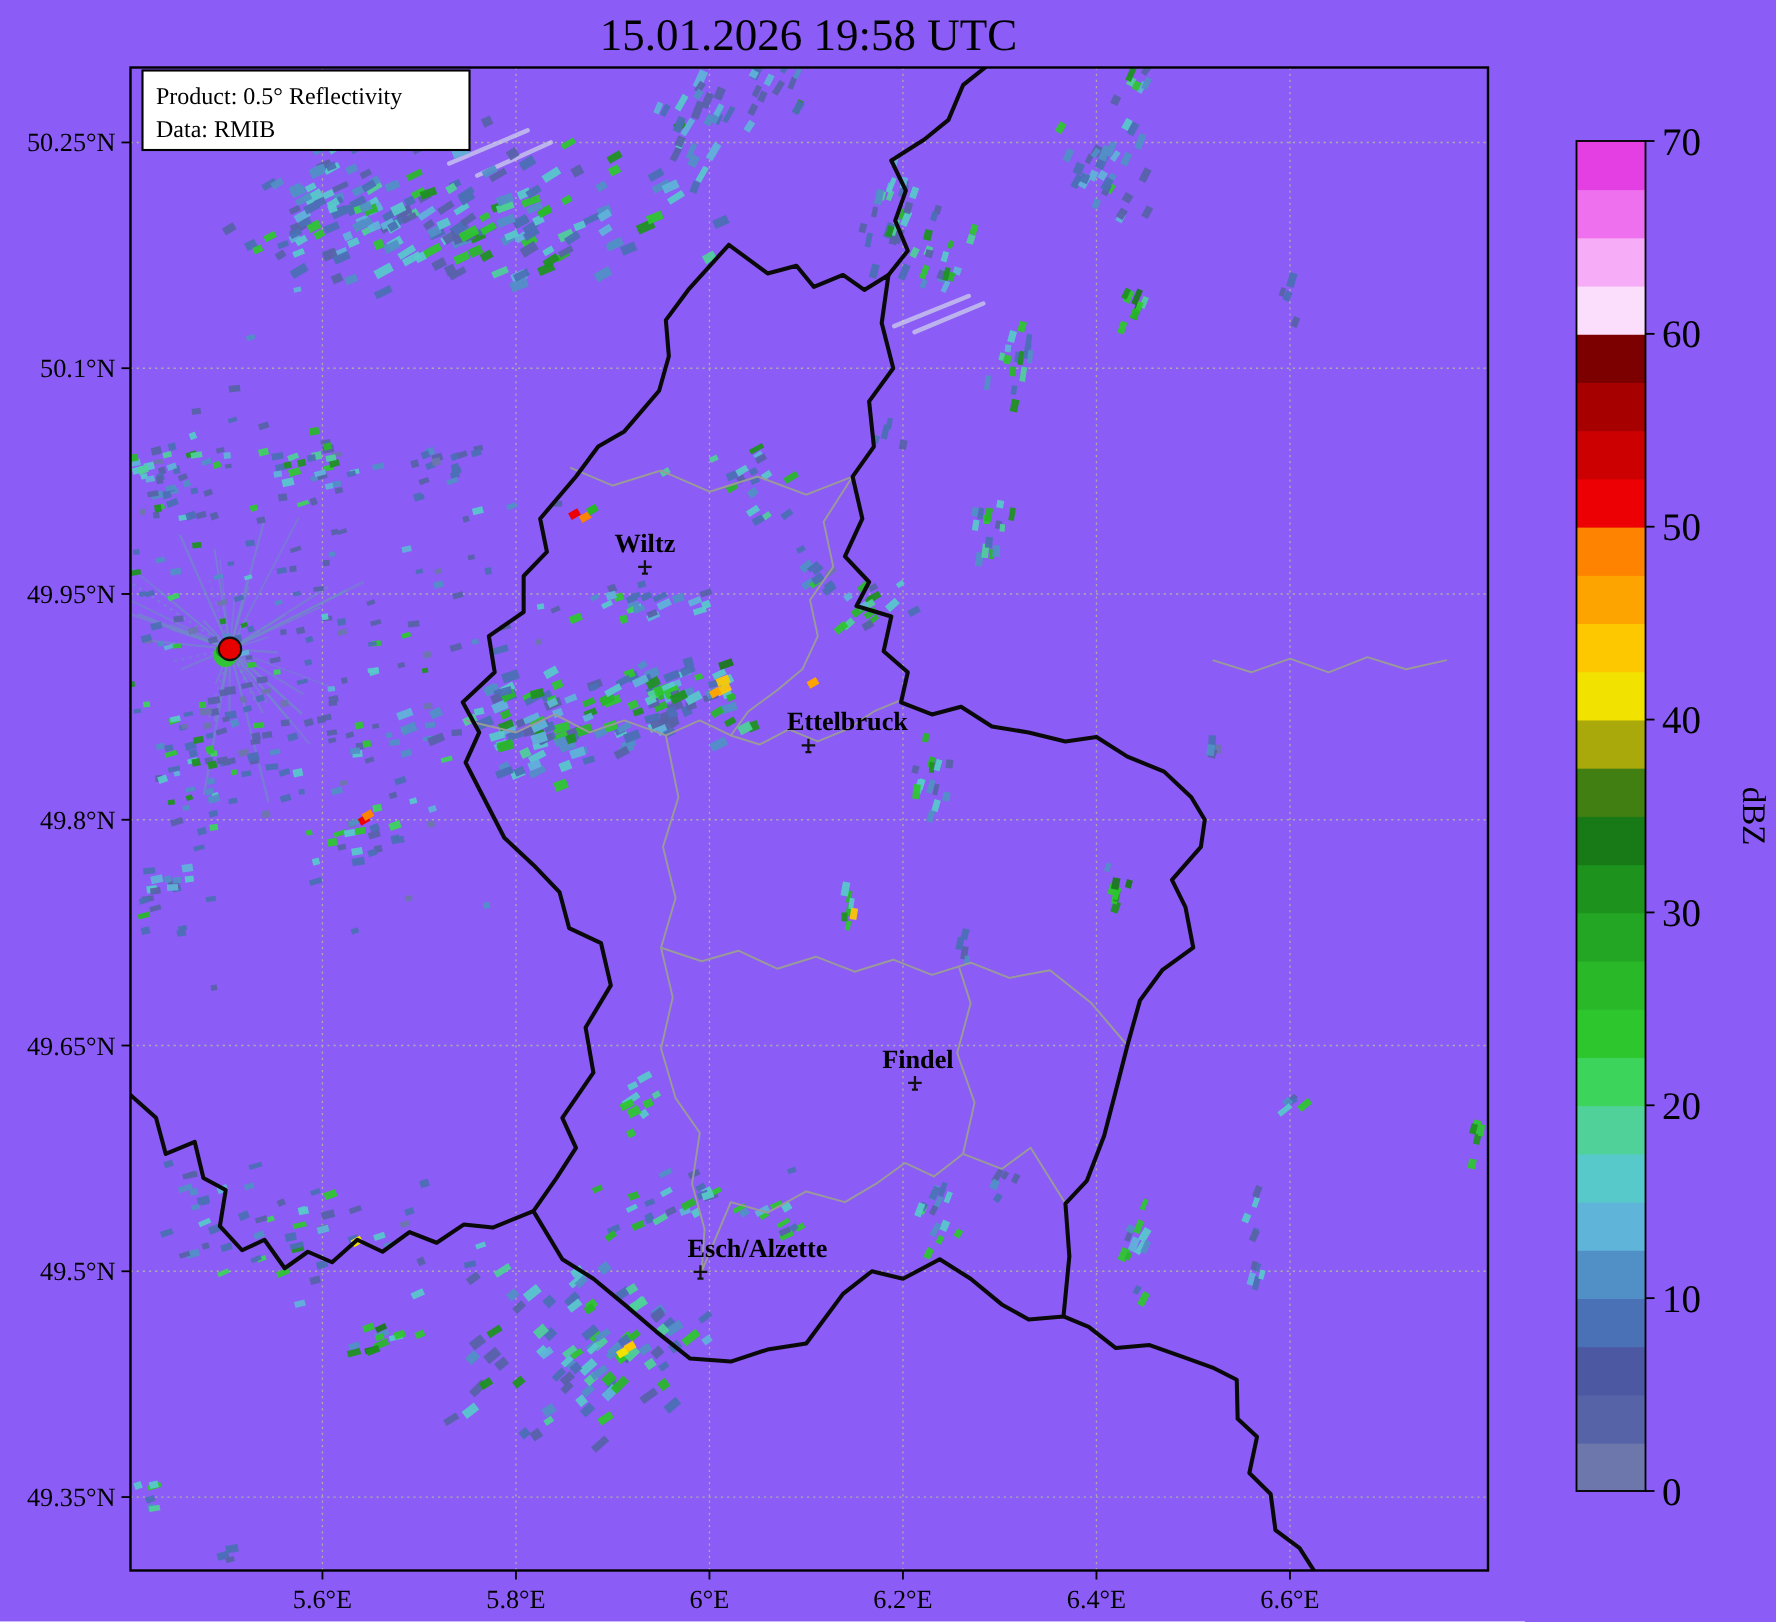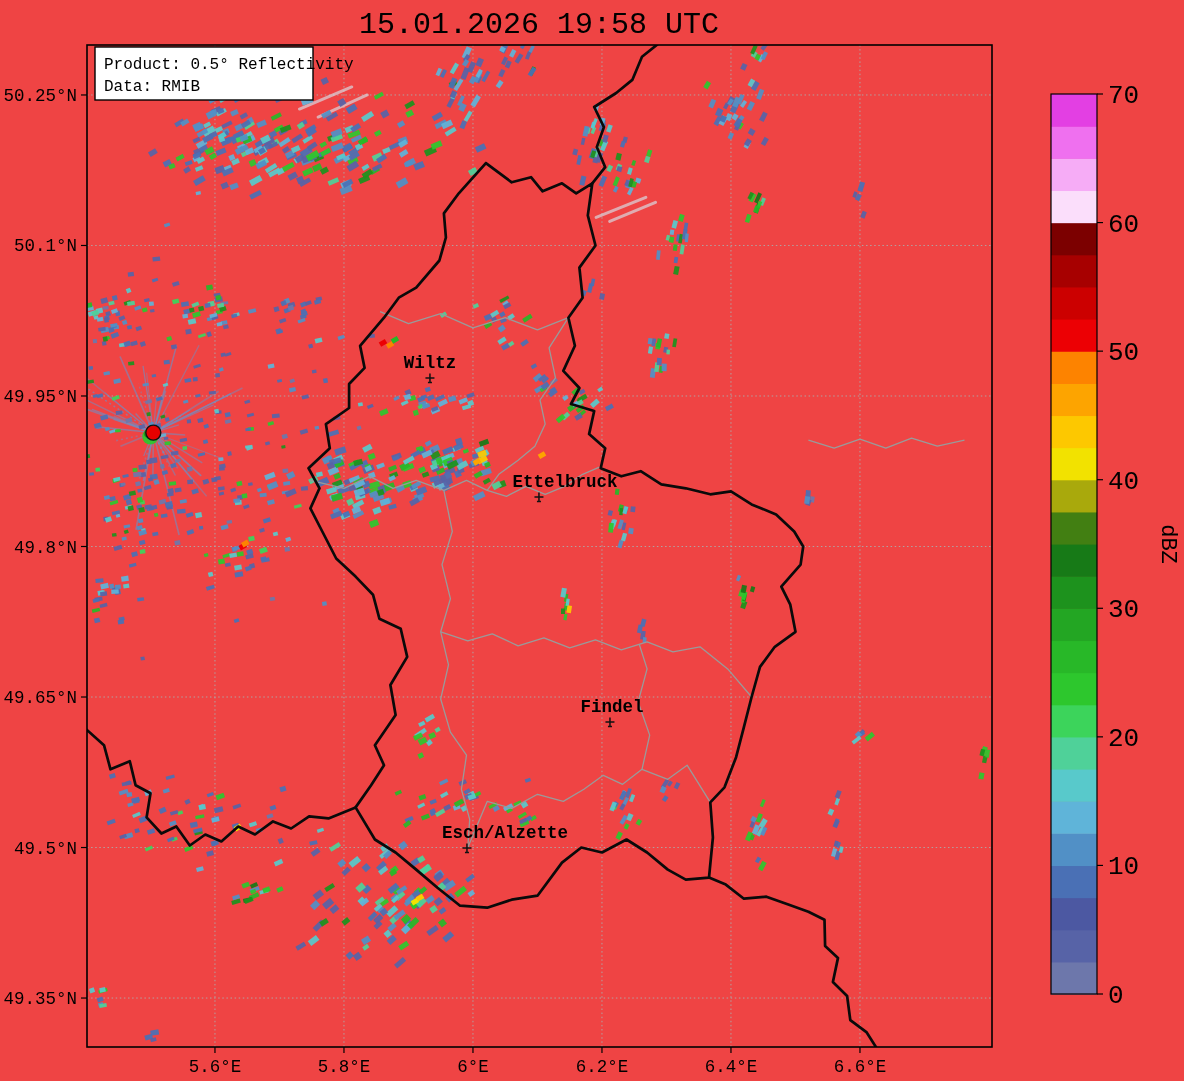--- a/index.html
+++ b/index.html
@@ -1,17 +1,17 @@
 <!DOCTYPE html>
 <html><head>
 <meta charset="utf-8">
 <style>
   html,body{margin:0;padding:0;background:#ffffff;}
-  #stage{position:relative;width:1184px;height:1081px;background:#ef4444;
-         font-family:Liberation Mono, monospace;overflow:hidden;}
+  #stage{position:relative;width:1184px;height:1081px;background:#8b5cf6;
+         font-family:Liberation Serif, serif;overflow:hidden;}
   svg{position:absolute;top:0;left:0;}
   text{fill:#000;}
   .title{font-size:30px;}
   .ticklab{font-size:17.5px;}
   .cbticklab{font-size:26px;}
   .cblab{font-size:22px;}
   .infotext{font-size:16px;}
   .citylab{font-size:17.5px;font-weight:bold;}
 </style>
 </head>

